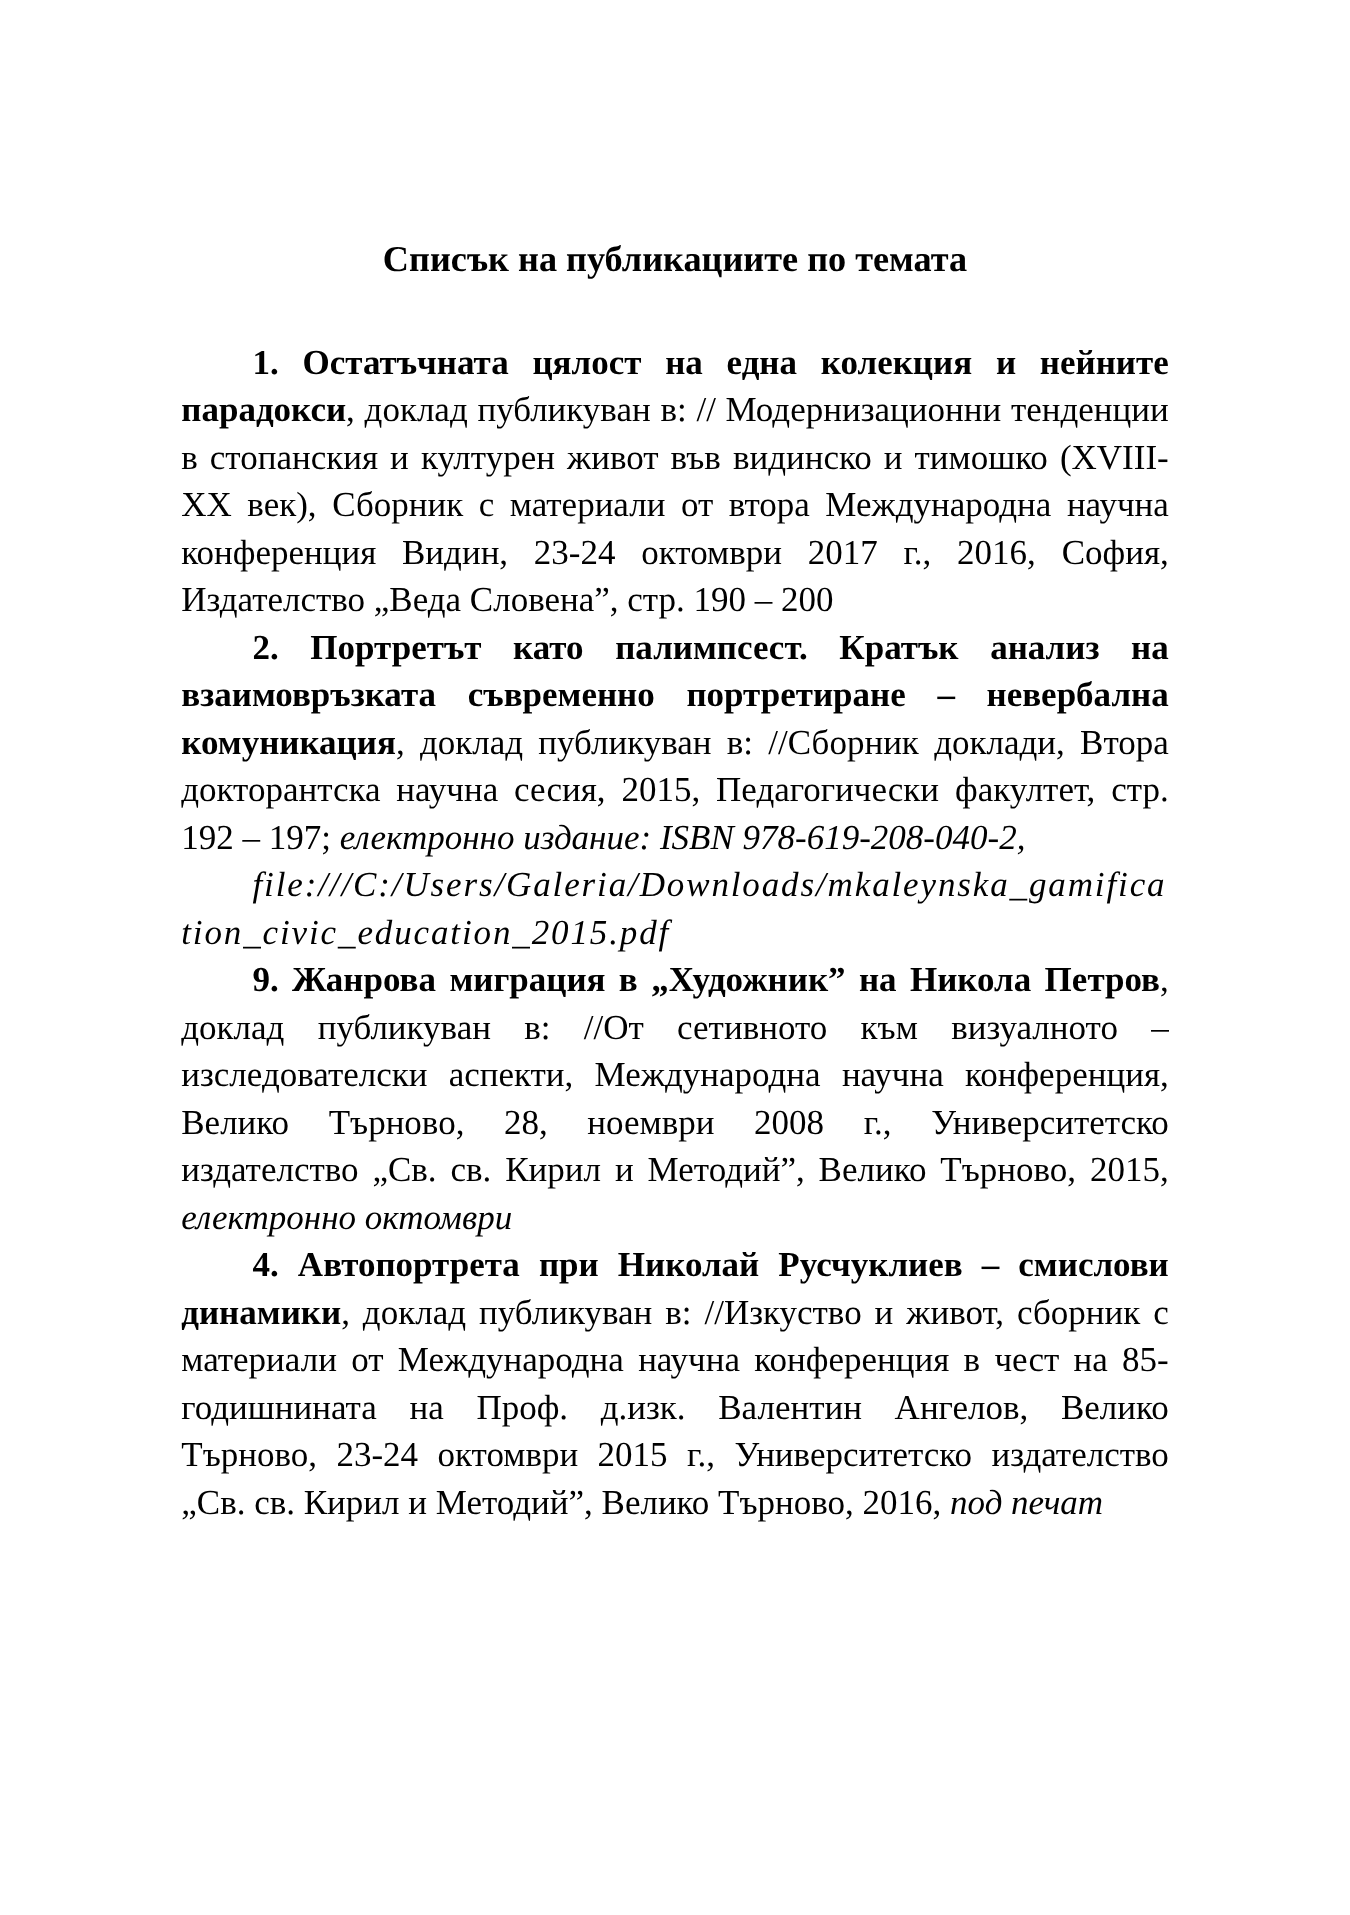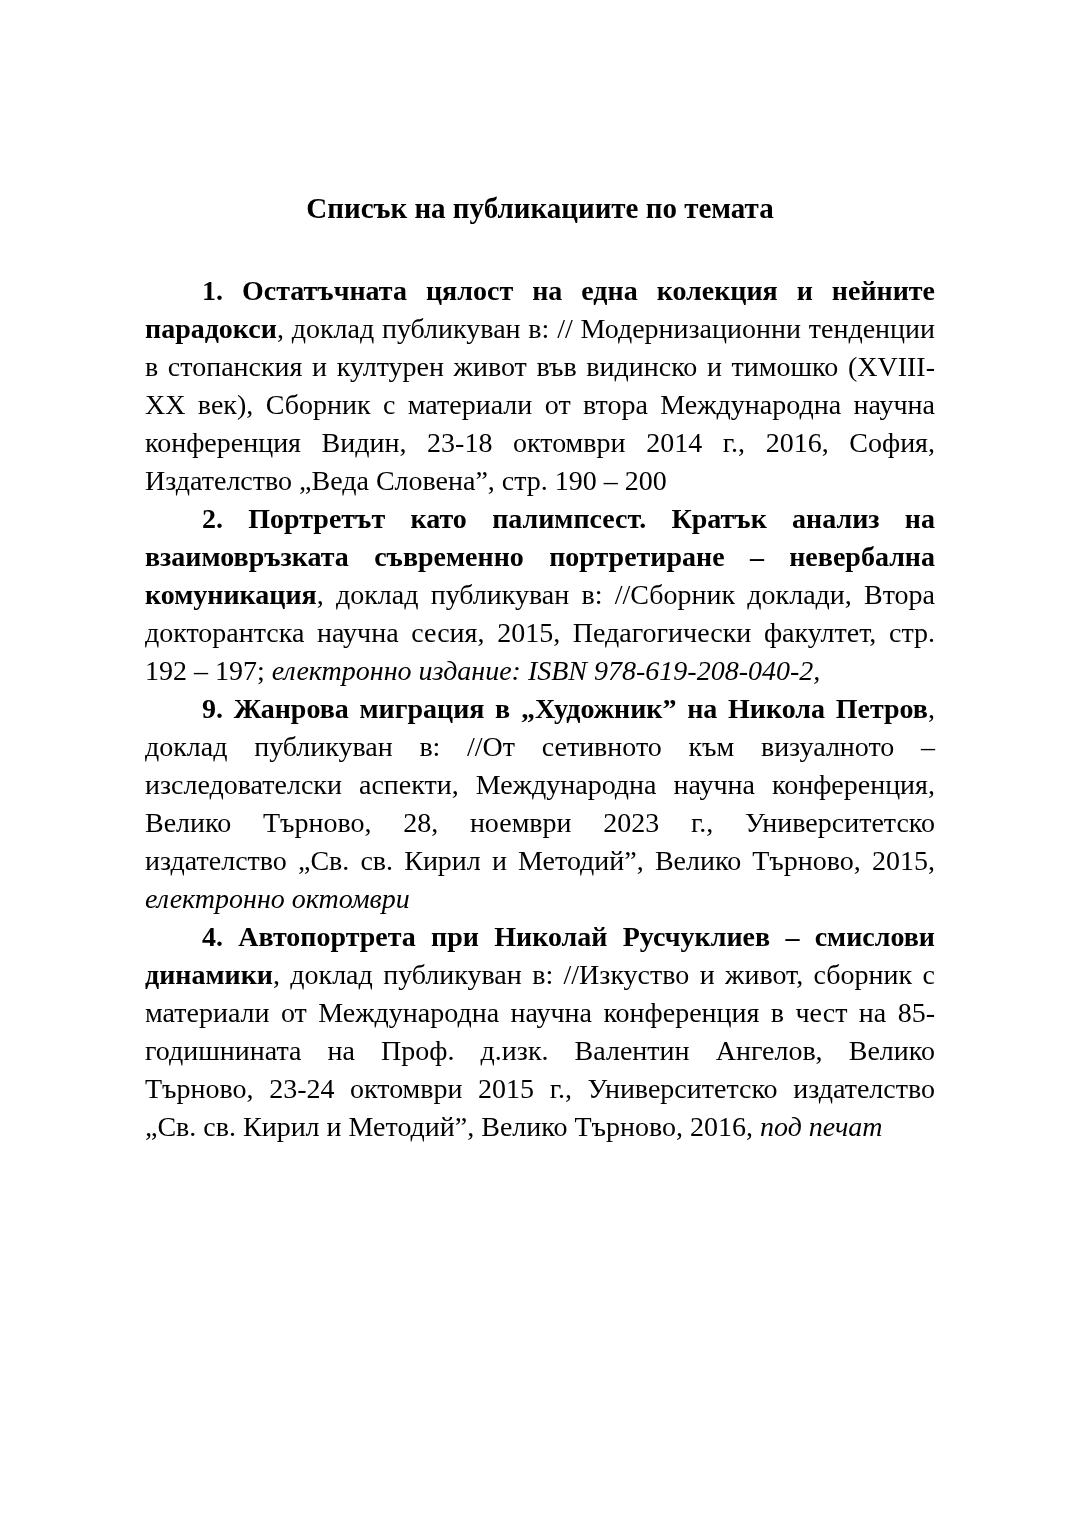--- a/index.html
+++ b/index.html
@@ -61,25 +61,26 @@
 <body>
 
 <div class="page">
 
   <h1 class="title">
       <span class="title-line">Списък на публикациите по темата</span>
     </h1>
 
   <div>
 
-    <p class="para"><b>1. Остатъчната цялост на една колекция и нейните парадокси</b><span>, доклад публикуван в: // Модернизационни тенденции в стопанския и културен живот във видинско и тимошко (XVIII-XX век), Сборник с материали от втора Международна научна конференция Видин, 23-18 октомври 2014 г., 2016, София, Издателство „Веда Словена”, стр. 190 – 200</span></p>
+    <p class="para"><b>1. Остатъчната цялост на една колекция и нейните парадокси</b><span>, доклад публикуван в: // Модернизационни тенденции в стопанския и културен живот във видинско и тимошко (XVIII-XX век), Сборник с материали от втора Международна научна конференция Видин, 23-24 октомври 2017 г., 2016, София, Издателство „Веда Словена”, стр. 190 – 200</span></p>
 
     <p class="para"><b>2. Портретът като палимпсест. Кратък анализ на взаимовръзката съвременно портретиране – невербална комуникация</b><span>, доклад публикуван в: //Сборник доклади, Втора докторантска научна сесия, 2015, Педагогически факултет, стр. 192 – 197; </span><span class="it">електронно издание:  ISBN 978-619-208-040-2,</span></p>
 
+    <p class="para path"><span class="it">file:///C:/Users/Galeria/Downloads/mkaleynska_gamification_civic_education_2015.pdf</span></p>
 
-    <p class="para"><b>9. Жанрова миграция в „Художник” на Никола Петров</b><span>, доклад публикуван в: //От сетивното към визуалното – изследователски аспекти, Международна научна конференция, Велико Търново, 28, ноември 2023 г., Университетско издателство „Св. св. Кирил и Методий”, Велико Търново, 2015, </span><span class="it">електронно октомври</span></p>
+    <p class="para"><b>9. Жанрова миграция в „Художник” на Никола Петров</b><span>, доклад публикуван в: //От сетивното към визуалното – изследователски аспекти, Международна научна конференция, Велико Търново, 28, ноември 2008 г., Университетско издателство „Св. св. Кирил и Методий”, Велико Търново, 2015, </span><span class="it">електронно октомври</span></p>
 
     <p class="para"><b>4. Автопортрета при Николай Русчуклиев – смислови динамики</b><span>, доклад публикуван в: //Изкуство и живот, сборник с материали от Международна научна конференция в чест на 85-годишнината на Проф. д.изк. Валентин Ангелов, Велико Търново, 23-24 октомври 2015 г., Университетско издателство „Св. св. Кирил и Методий”, Велико Търново, 2016, </span><span class="it">под печат</span></p>
 
   </div>
 
 
 </div>
 
 </body></html>

